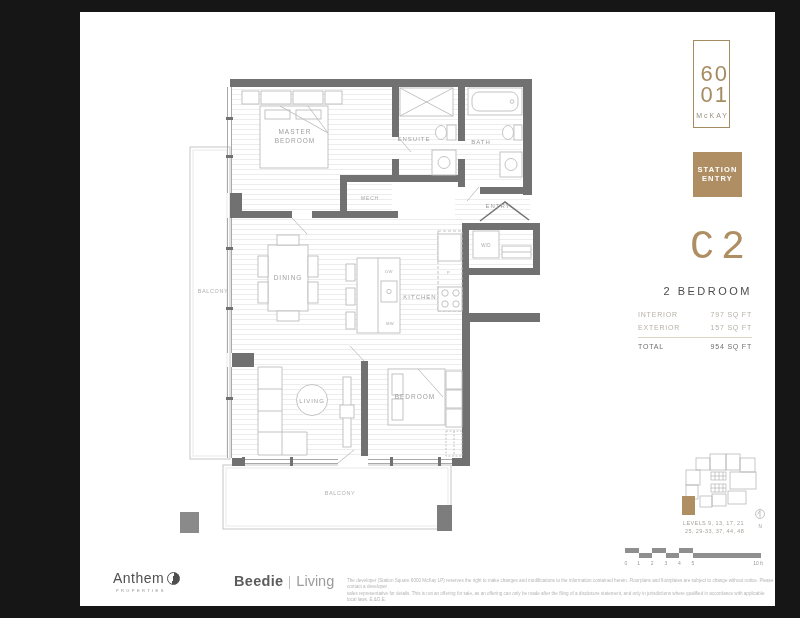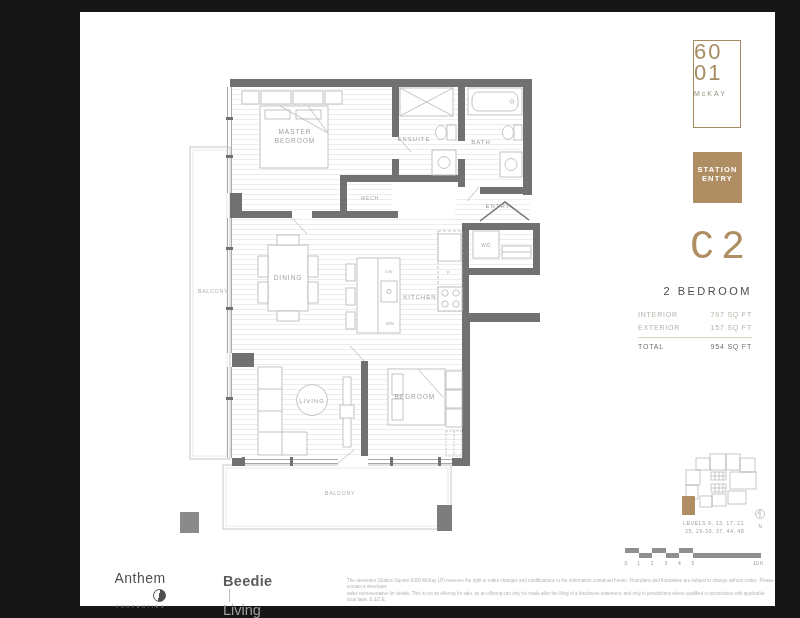--- a/index.html
+++ b/index.html
@@ -1,41 +1,41 @@
 <!DOCTYPE html>
 <html><head>
 <meta charset="utf-8">
 <style>
   html,body{margin:0;padding:0;}
   body{width:800px;height:618px;position:relative;background:#161616;font-family:"Liberation Sans",sans-serif;overflow:hidden;}
   .paper{position:absolute;left:80px;top:12px;width:695px;height:594px;background:#ffffff;}
   .abs{position:absolute;}
   
-  .logo-box{left:613px;top:28px;width:48px;height:88px;border:1.5px solid #a58c60;text-align:left;box-sizing:border-box;padding-top:0;}
+  .logo-box{left:613px;top:28px;width:37px;height:88px;border:1.5px solid #a58c60;text-align:right;box-sizing:border-box;padding-top:22px;}
   .logo-num{font-size:22px;line-height:21px;color:#a58c60;letter-spacing:2px;font-weight:300;}
   .logo-name{margin-top:7px;font-size:7px;letter-spacing:2px;color:#98917f;}
-  .badge{left:613px;top:140px;width:49px;height:51px;background:#b08e63;color:#ffffff;text-align:center;box-sizing:border-box;padding-top:13px;font-size:7.5px;font-weight:bold;letter-spacing:1.2px;line-height:9px;}
+  .badge{left:613px;top:140px;width:49px;height:45px;background:#b08e63;color:#ffffff;text-align:center;box-sizing:border-box;padding-top:13px;font-size:7.5px;font-weight:bold;letter-spacing:1.2px;line-height:9px;}
   .unit-code{left:558px;top:214px;width:114px;text-align:right;font-size:40px;line-height:44px;color:#b08e63;letter-spacing:7px;font-weight:300;font-family:Liberation Mono, monospace;}
   .unit-type{left:558px;top:273px;width:114px;text-align:right;font-size:11px;letter-spacing:2.5px;color:#4c4c4c;}
   .stats{left:558px;top:296px;width:114px;}
   .stat-row{display:flex;justify-content:space-between;font-size:7px;letter-spacing:0.8px;color:#b6b0a7;line-height:13px;}
   .stat-rule{border-top:1px solid #ddd3c2;margin:3px 0 2px 0;}
   .stat-total{color:#6f6f6f;}
   .levels{left:603px;top:507px;font-size:5.5px;letter-spacing:0.4px;color:#a8a49c;line-height:8px;}
   
   .scalebar{left:545px;top:534px;width:136px;height:24px;}
   .sb-seg{position:absolute;height:5px;background:#8f8f8f;}
   .sb-lab{position:absolute;top:14px;font-size:5px;color:#9a9a9a;transform:translateX(-50%);white-space:nowrap;}
   
   .anthem{left:33px;top:558px;}
-  .anthem-top{display:flex;align-items:flex-end;gap:3px;flex-direction:column;}
+  .anthem-top{display:flex;align-items:center;gap:3px;}
   .anthem-word{font-size:14px;color:#4f4f4f;letter-spacing:0.5px;}
   .anthem-circle{width:11px;height:11px;border-radius:50%;border:1px solid #4f4f4f;background:linear-gradient(100deg,#ffffff 46%,#4f4f4f 46%);}
   .anthem-sub{font-size:4px;letter-spacing:2.4px;color:#8f8f8f;margin-top:2px;margin-left:3px;}
-  .beedie{left:143px;top:561px;display:flex;align-items:flex-start;flex-direction:column;}
+  .beedie{left:154px;top:561px;display:flex;align-items:flex-end;}
   .beedie-word{font-size:14.5px;color:#5c5c5c;font-weight:bold;letter-spacing:0.3px;}
   .beedie-bar{width:1px;height:13px;background:#bdbdbd;margin:0 6px;}
   .living-word{font-size:14.5px;color:#9c9c9c;font-weight:300;}
   .disclaimer{left:267px;top:566px;width:428px;font-size:4.6px;line-height:6.4px;color:#b5b5b5;}
 </style>
 </head>
 <body>
 
 <div class="paper">
 

